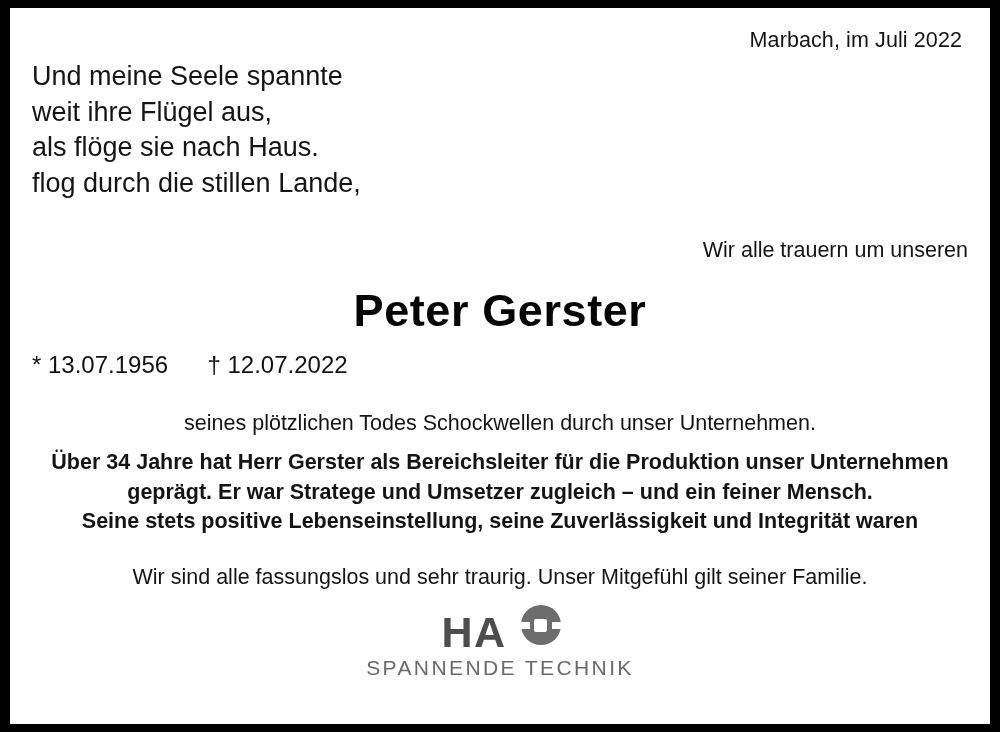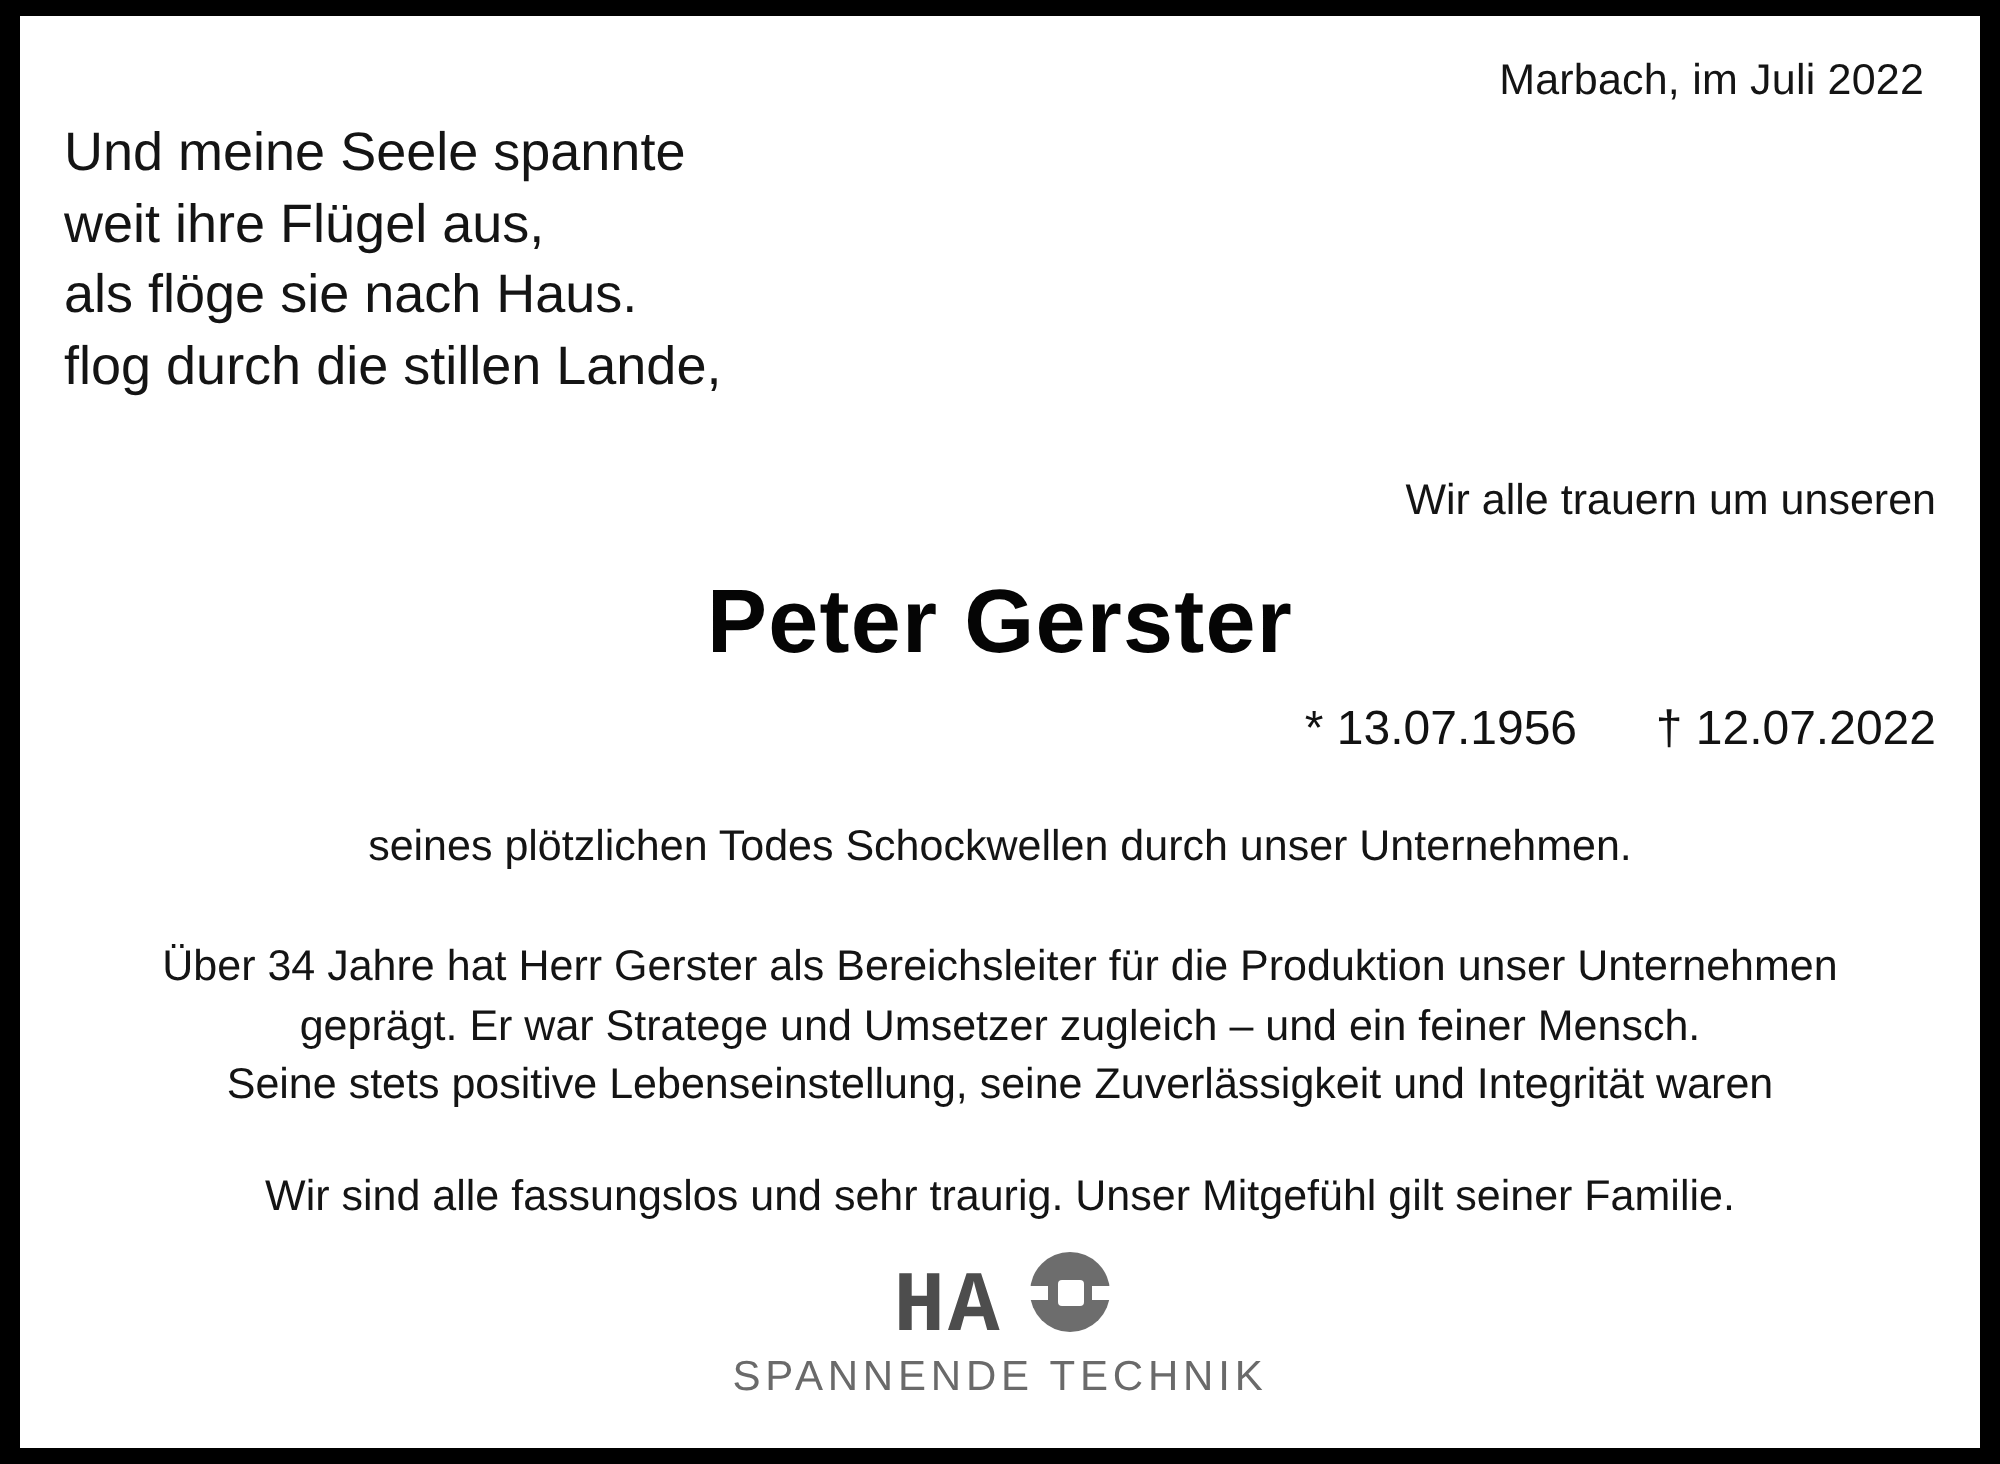--- a/index.html
+++ b/index.html
@@ -59,51 +59,50 @@
   }
   .name {
     text-align: center;
     font-size: 45px;
     font-weight: bold;
     letter-spacing: 0.6px;
     margin-top: 22px;
     color: #050505;
   }
   .dates {
-    text-align: right;
+    text-align: left;
     font-size: 24px;
     margin-top: 14px;
     color: #121212;
   }
   .dates .sep {
     display: inline-block;
     width: 26px;
   }
   .para {
     text-align: center;
     font-size: 21.5px;
     line-height: 1.38;
     color: #141414;
   }
   .para.p1 { margin-top: 30px; }
-  .para.p2 { margin-top: 31px; }
+  .para.p2 { margin-top: 10px; font-weight: bold; }
   .para.p3 { margin-top: 26px; }
   .logo-wrap {
     margin-top: 18px;
     display: flex;
     flex-direction: column;
     align-items: center;
     justify-content: center;
   }
   .logo-row {
     display: flex;
     align-items: center;
     justify-content: center;
     gap: 16px;
-    font-family: Liberation Mono, monospace;
   }
   .logo-text {
     font-size: 43px;
     font-weight: bold;
     letter-spacing: 1.5px;
     color: #4d4d4d;
     line-height: 1;
   }
   .logo-mark {
     position: relative;

